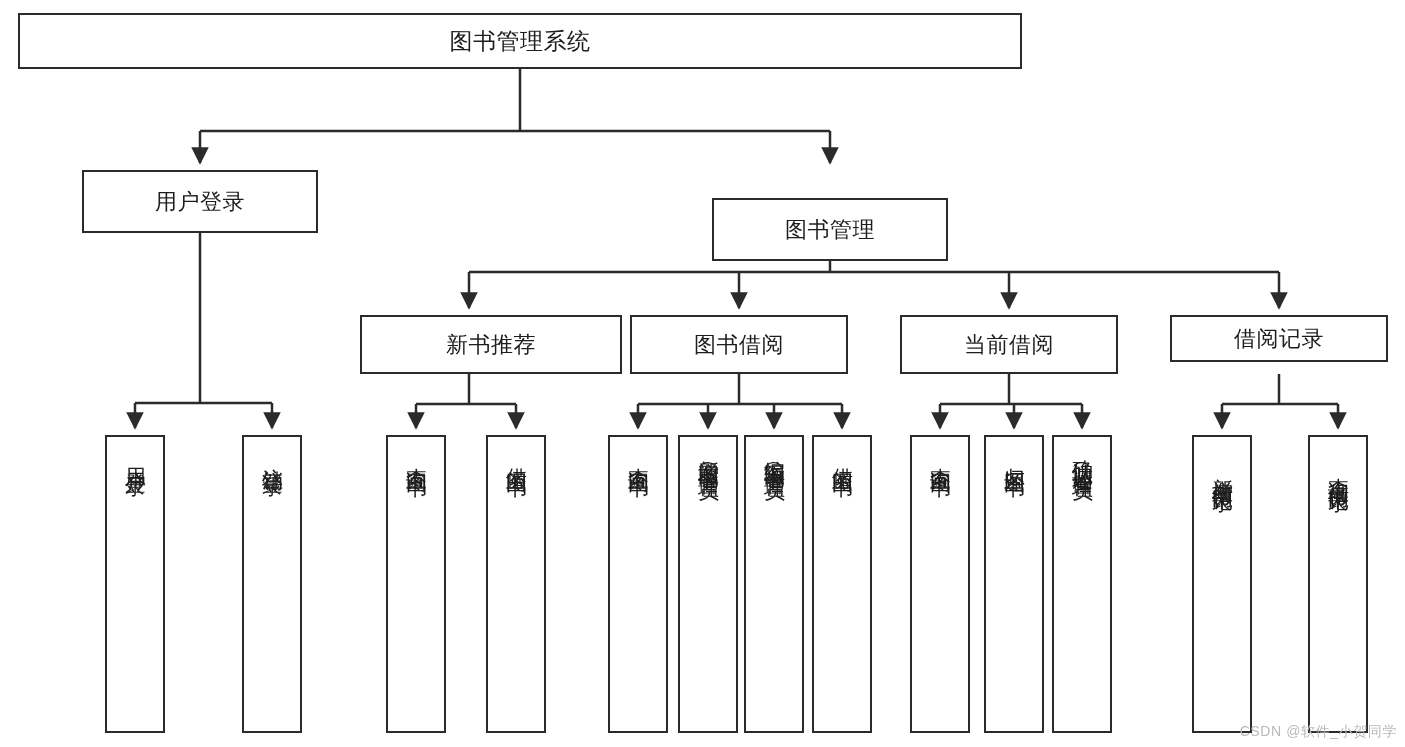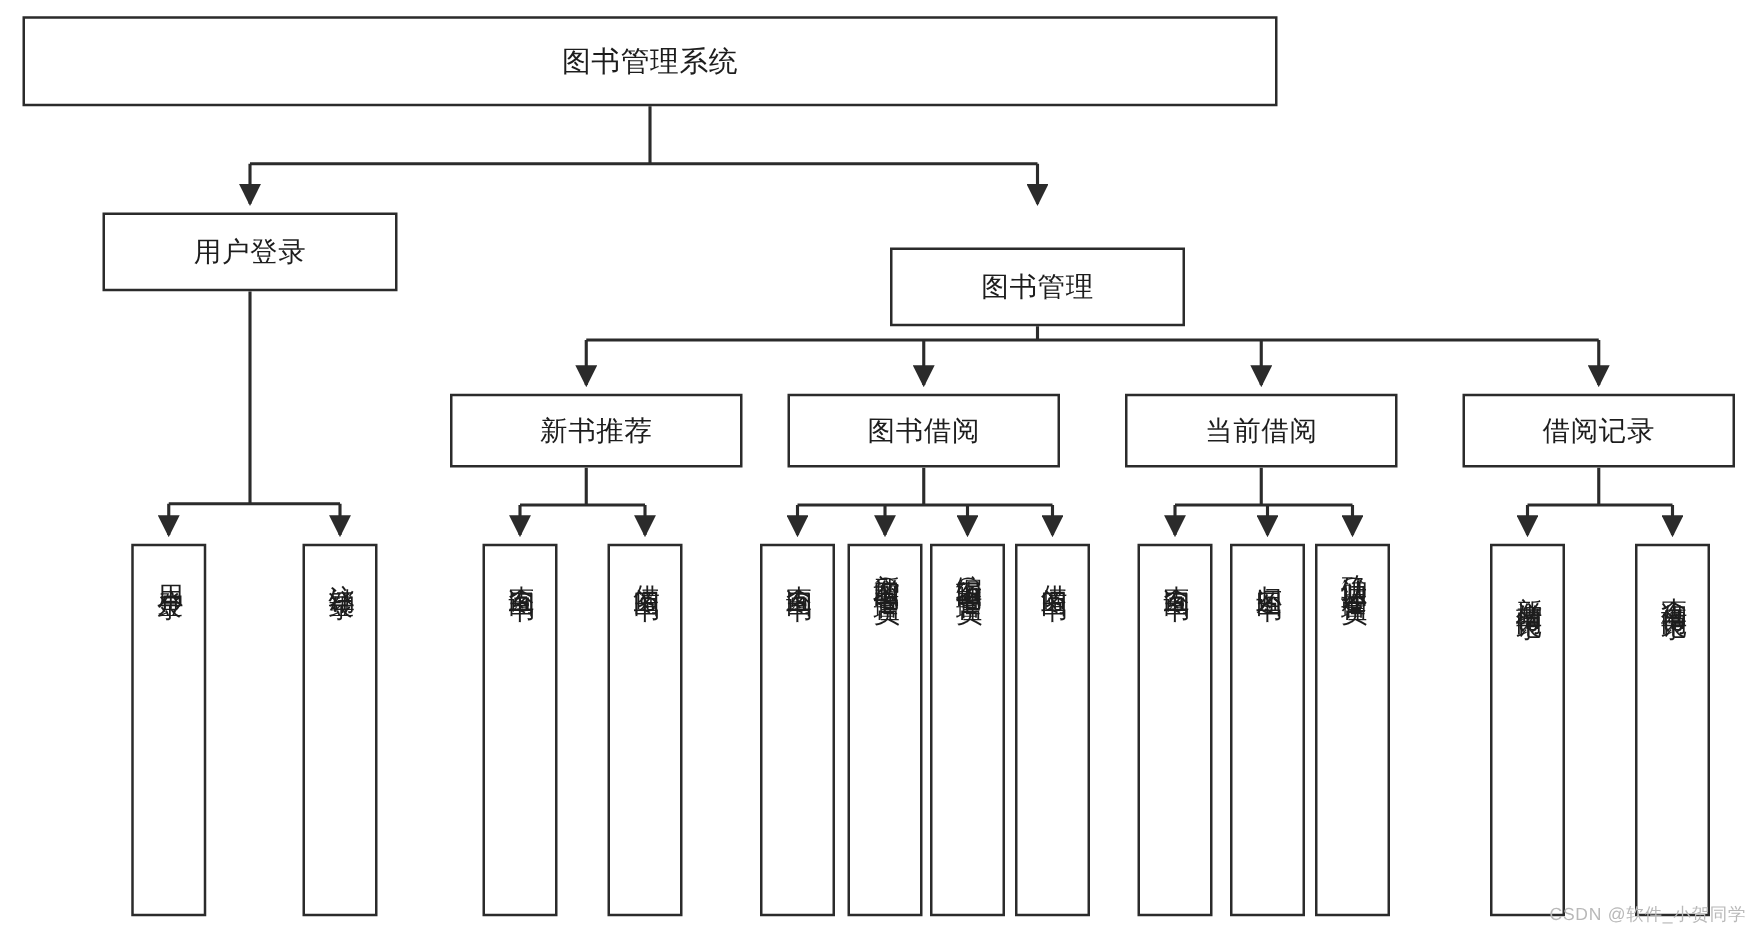--- a/index.html
+++ b/index.html
@@ -104,41 +104,41 @@
       <path d="M 1014 404 L 1014 428" marker-end="url(#arrow)"></path>
       <path d="M 1082 404 L 1082 428" marker-end="url(#arrow)"></path>
 
       <path d="M 1279 374 L 1279 404"></path>
       <path d="M 1222 404 L 1338 404"></path>
       <path d="M 1222 404 L 1222 428" marker-end="url(#arrow)"></path>
       <path d="M 1338 404 L 1338 428" marker-end="url(#arrow)"></path>
     </g>
   </svg>
 
-  <div class="node h root" style="left:18px;top:13px;width:1004px;height:72px;">
+  <div class="node h root" style="left:18px;top:13px;width:1004px;height:56px;">
     <span class="label">图书管理系统</span>
   </div>
 
   <div class="node h" style="left:82px;top:170px;width:236px;height:63px;">
     <span class="label">用户登录</span>
   </div>
   <div class="node h" style="left:712px;top:170px;width:236px;height:63px;margin-top:28px;">
     <span class="label">图书管理</span>
   </div>
 
-  <div class="node h" style="left:360px;top:315px;width:234px;height:59px;">
+  <div class="node h" style="left:360px;top:315px;width:262px;height:59px;">
     <span class="label">新书推荐</span>
   </div>
   <div class="node h" style="left:900px;top:315px;width:218px;height:59px;">
     <span class="label">当前借阅</span>
   </div>
   <div class="node h" style="left:630px;top:315px;width:218px;height:59px;">
     <span class="label">图书借阅</span>
   </div>
-  <div class="node h" style="left:1170px;top:315px;width:218px;height:59px;">
+  <div class="node h" style="left:1170px;top:315px;width:218px;height:47px;">
     <span class="label">借阅记录</span>
   </div>
 
   <div class="node v" style="left:105px;top:435px;width:60px;height:298px;">
     <span class="label">用户登录</span>
   </div>
   <div class="node v" style="left:242px;top:435px;width:60px;height:298px;">
     <span class="label">注销登录</span>
   </div>
   <div class="node v" style="left:386px;top:435px;width:60px;height:298px;">

